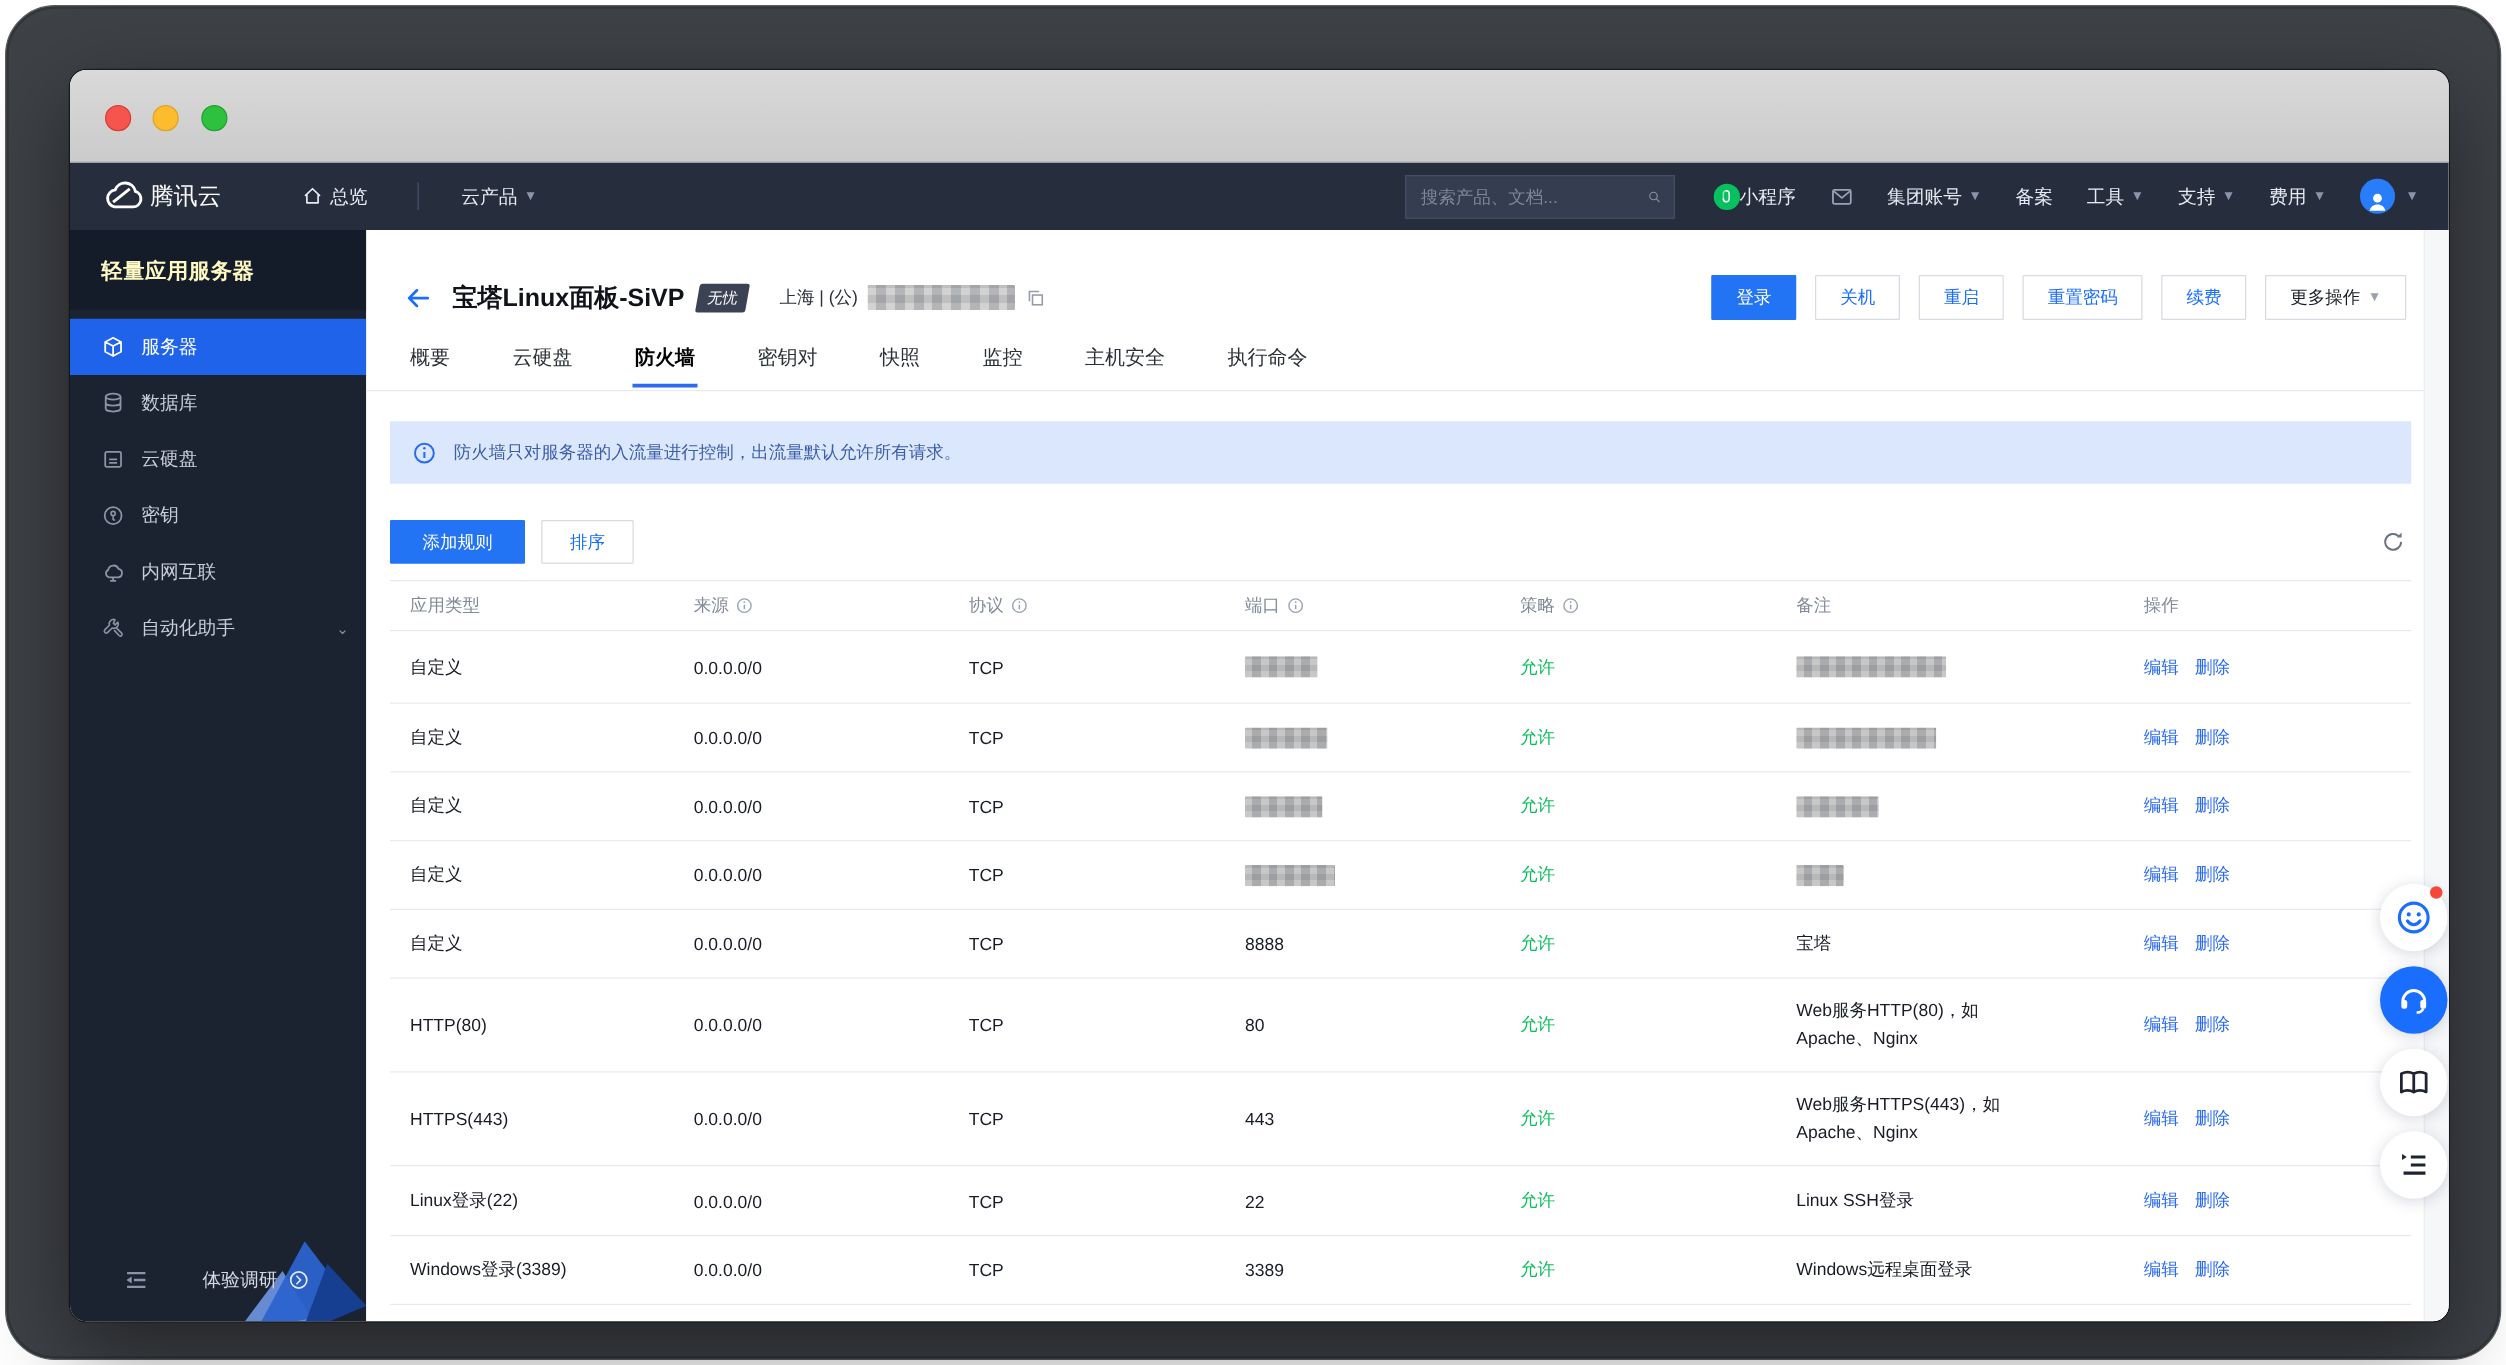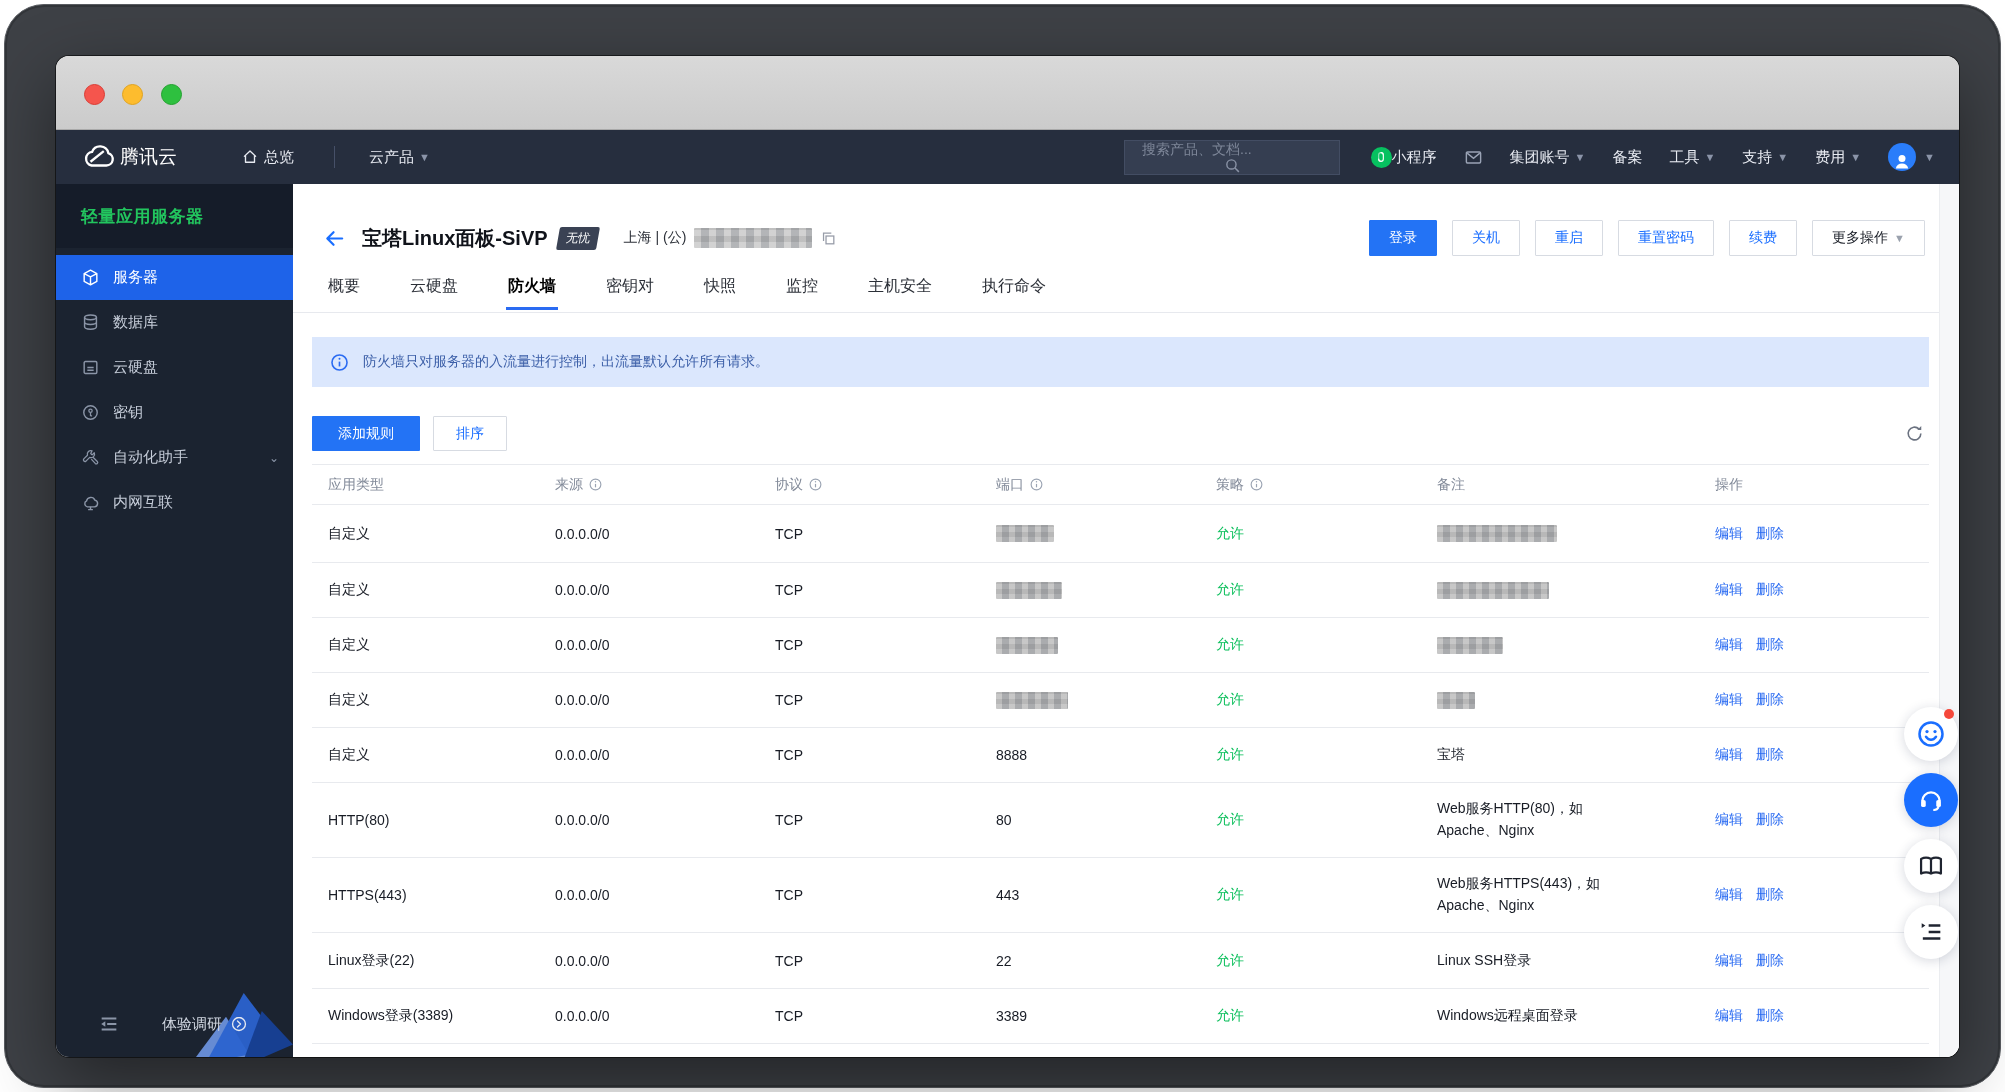--- a/index.html
+++ b/index.html
@@ -41,41 +41,41 @@
   }
   .nav-left { display:flex; align-items:center; }
   .brand { display:flex; align-items:center; gap:4px; font-size:19px; color:#fff; }
   .nav-home { display:flex; align-items:center; gap:7px; margin-left:64px; }
   .nav-divider { width:1px; height:22px; background:#465068; margin:0 34px 0 40px; }
   .nav-link { display:flex; align-items:center; gap:5px; cursor:pointer; }
   .caret { font-size:11px; color:#8b94a8; line-height:1; }
   .nav-right { margin-left:auto; display:flex; align-items:center; gap:27px; }
   .nav-search {
     width:216px; height:35px; background:#353e51; border:1px solid #434d63;
-    display:flex; align-items:center; padding:0 10px 0 12px; margin-right:4px;flex-direction:column;
+    display:flex; align-items:center; padding:0 10px 0 12px; margin-right:4px;
   }
   .nav-search input {
     flex:1; background:transparent; border:none; outline:none;
     color:#aab2c4; font-size:14px; font-family:inherit;
   }
   .nav-search input::placeholder { color:#7e8799; }
   .miniprog { display:flex; align-items:center; gap:0; }
   .mp-icon { width:21px; height:21px; border-radius:50%; background:#07c160;
     display:flex; align-items:center; justify-content:center; }
   .avatar-wrap { display:flex; align-items:center; gap:8px; }
   .avatar { width:28px; height:28px; border-radius:50%; background:#2a7dfa;
     display:flex; align-items:flex-end; justify-content:center; overflow:hidden; }
 
   
   .main { display:flex; height:873px; }
 
   
   .sidebar { width:237px; background:#1b2330; position:relative; flex:none; }
   .sidebar-title {
-    height:64px; background:#151c29; color:#22c55e; font-size:17px; font-weight:bold;
+    height:64px; background:#151c29; color:#fef9c3; font-size:17px; font-weight:bold;
     display:flex; align-items:center; padding-left:25px; letter-spacing:.5px;
   }
   .side-items { margin-top:7px; }
   .side-item {
     height:45px; display:flex; align-items:center; padding:0 14px 0 25px;
     color:#c6cdd9; font-size:15px; cursor:pointer; position:relative;text-align:right;
   }
   .side-item .si-icon { width:19px; height:19px; margin-right:13px; color:#8b95a7; }
   .side-item.active { background:#1e63e9; color:#fff; }
   .side-item.active .si-icon { color:#fff; }
@@ -421,34 +421,34 @@
 
 
             <div class="side-item">
               <svg class="si-icon" viewBox="0 0 24 24">
                 <use href="#i-key"></use>
               </svg>
               <span>密钥</span>
 
             </div>
 
+            <div class="side-item">
+              <svg class="si-icon" viewBox="0 0 24 24">
+                <use href="#i-globe"></use>
+              </svg>
+              <span>内网互联</span>
+
+            </div>
+
             <div class="side-item has-chevron">
               <svg class="si-icon" viewBox="0 0 24 24">
                 <use href="#i-tool"></use>
               </svg>
               <span>自动化助手</span>
               <span class="si-chevron">⌄</span>
-            </div>
-
-            <div class="side-item">
-              <svg class="si-icon" viewBox="0 0 24 24">
-                <use href="#i-globe"></use>
-              </svg>
-              <span>内网互联</span>
-
             </div>
           </nav>
         <div class="sidebar-footer">
           <svg class="collapse-icon" width="22" height="22" viewBox="0 0 24 24">
               <use href="#i-collapse"></use>
             </svg>
           <div class="survey">
             <span>体验调研</span>
             <svg class="survey-arrow" width="18" height="18" viewBox="0 0 24 24">
                 <use href="#i-circle-arrow"></use>

